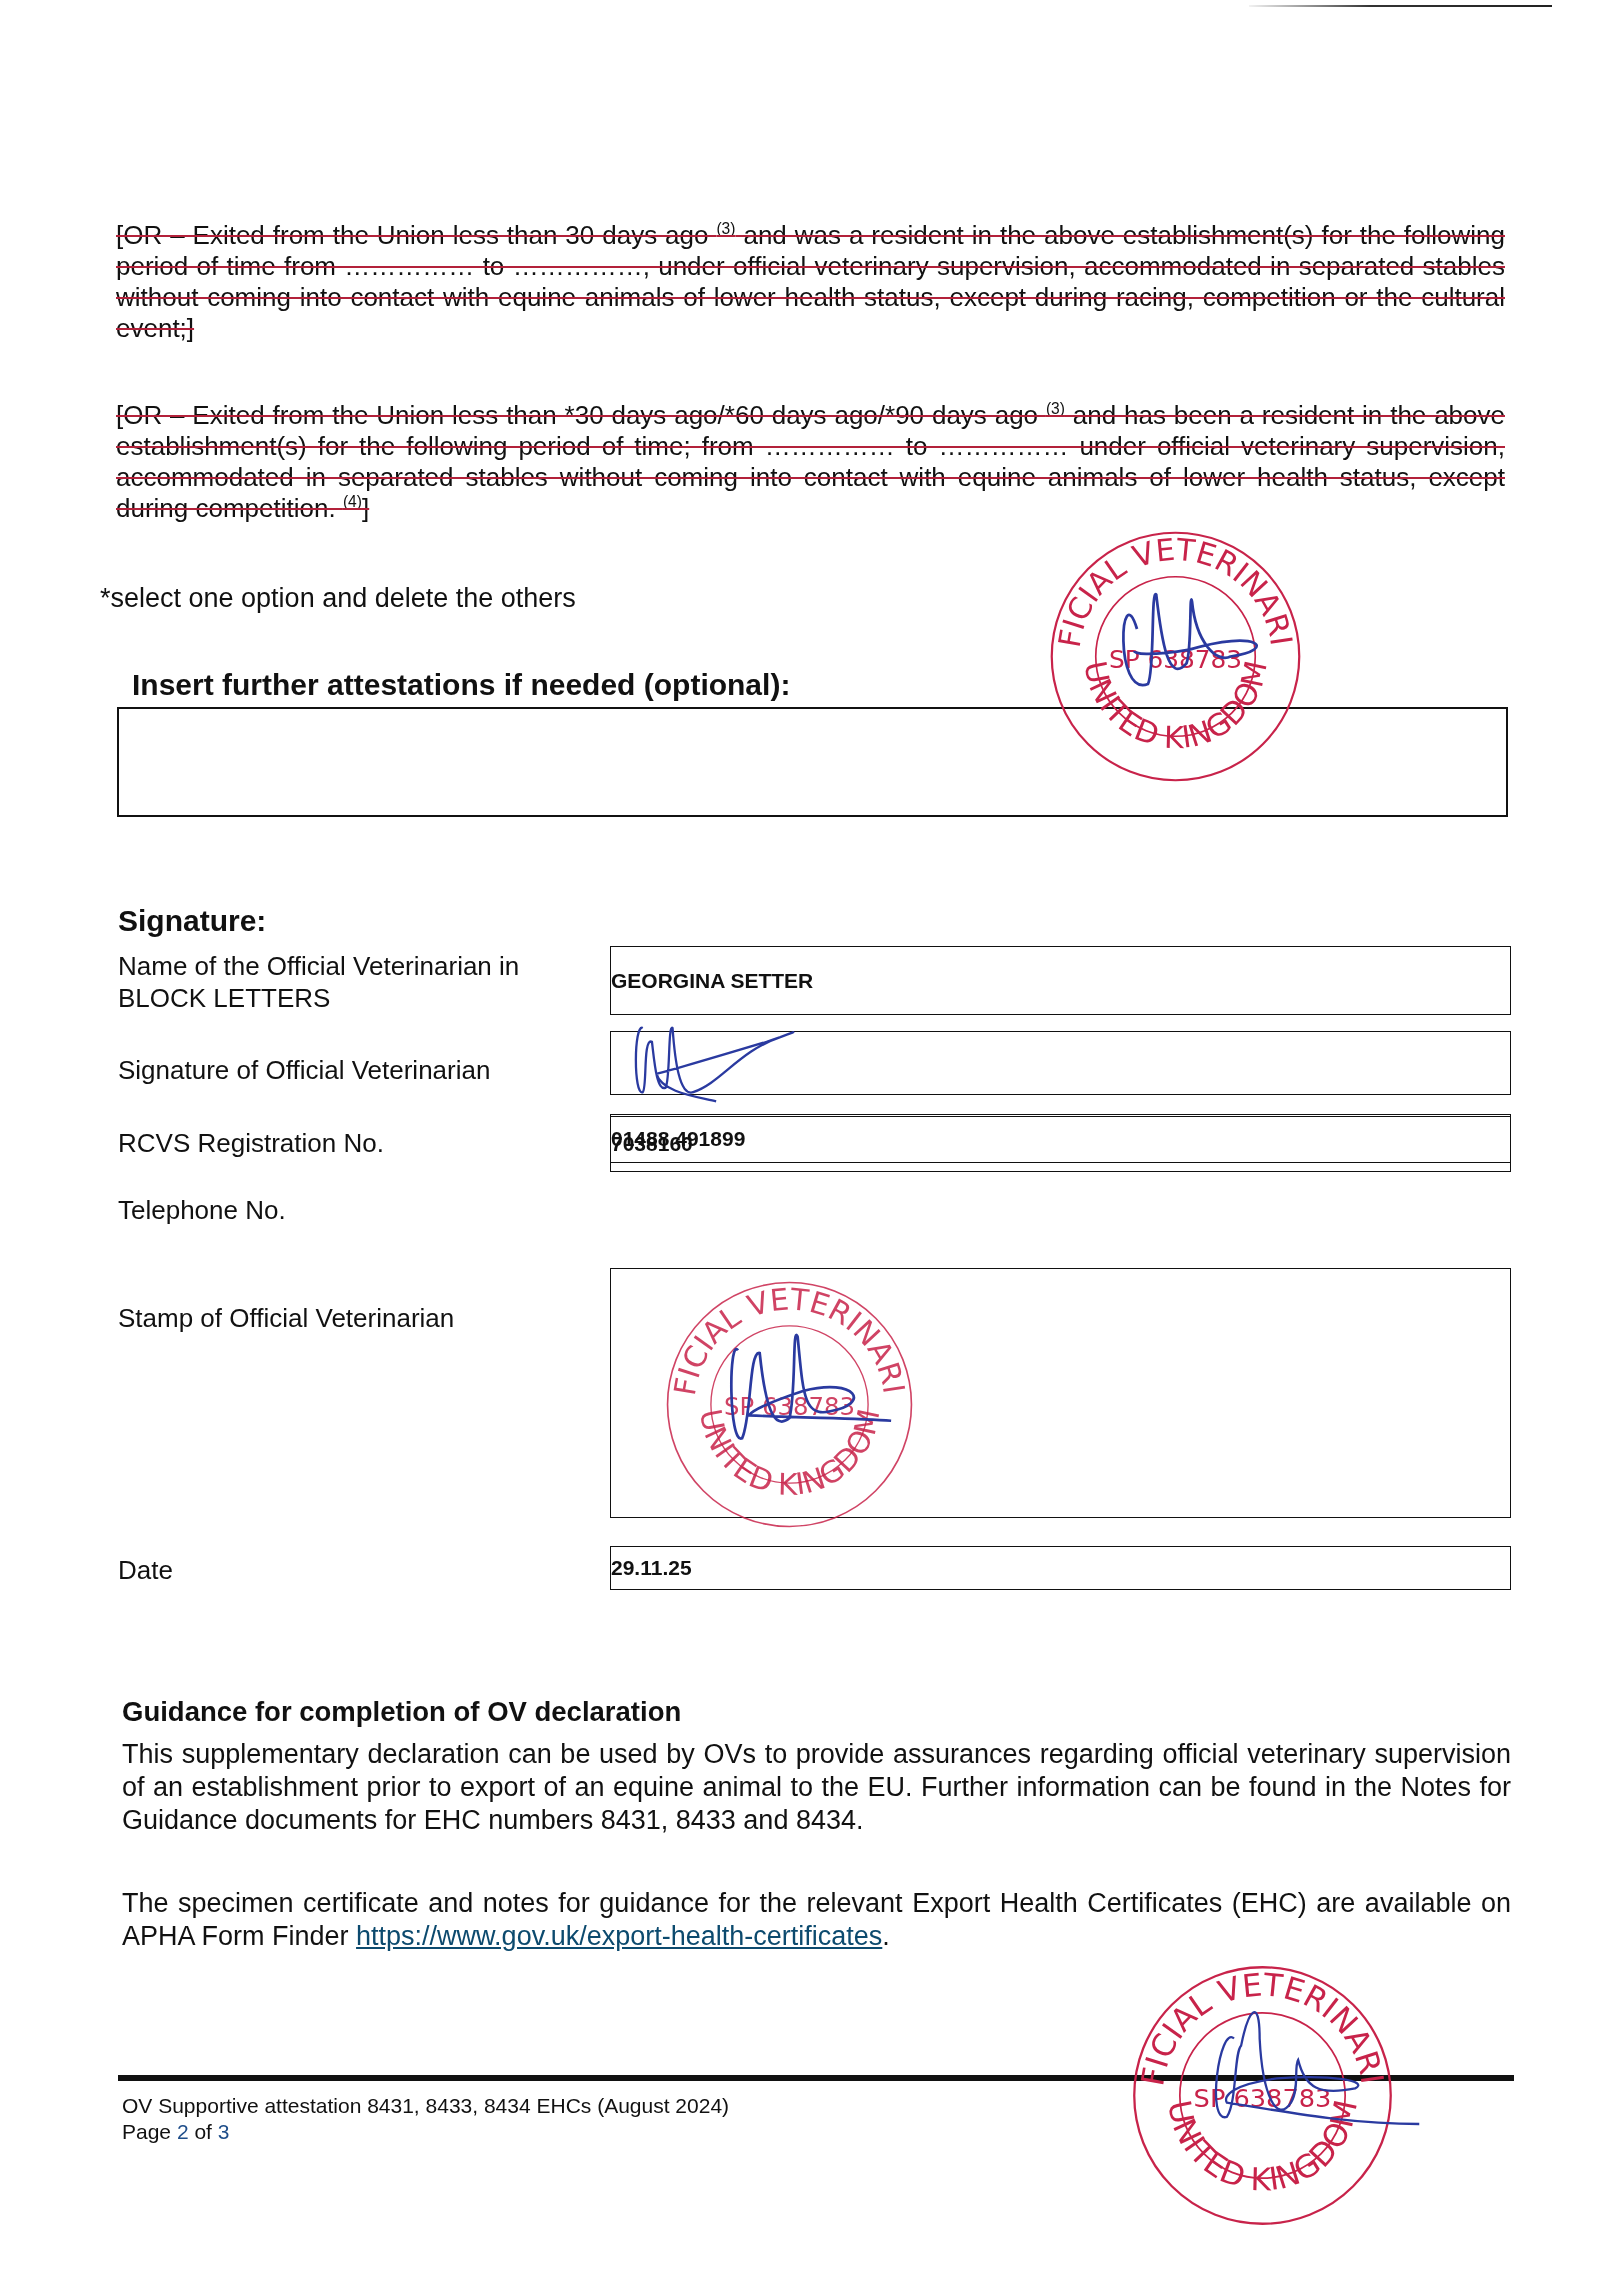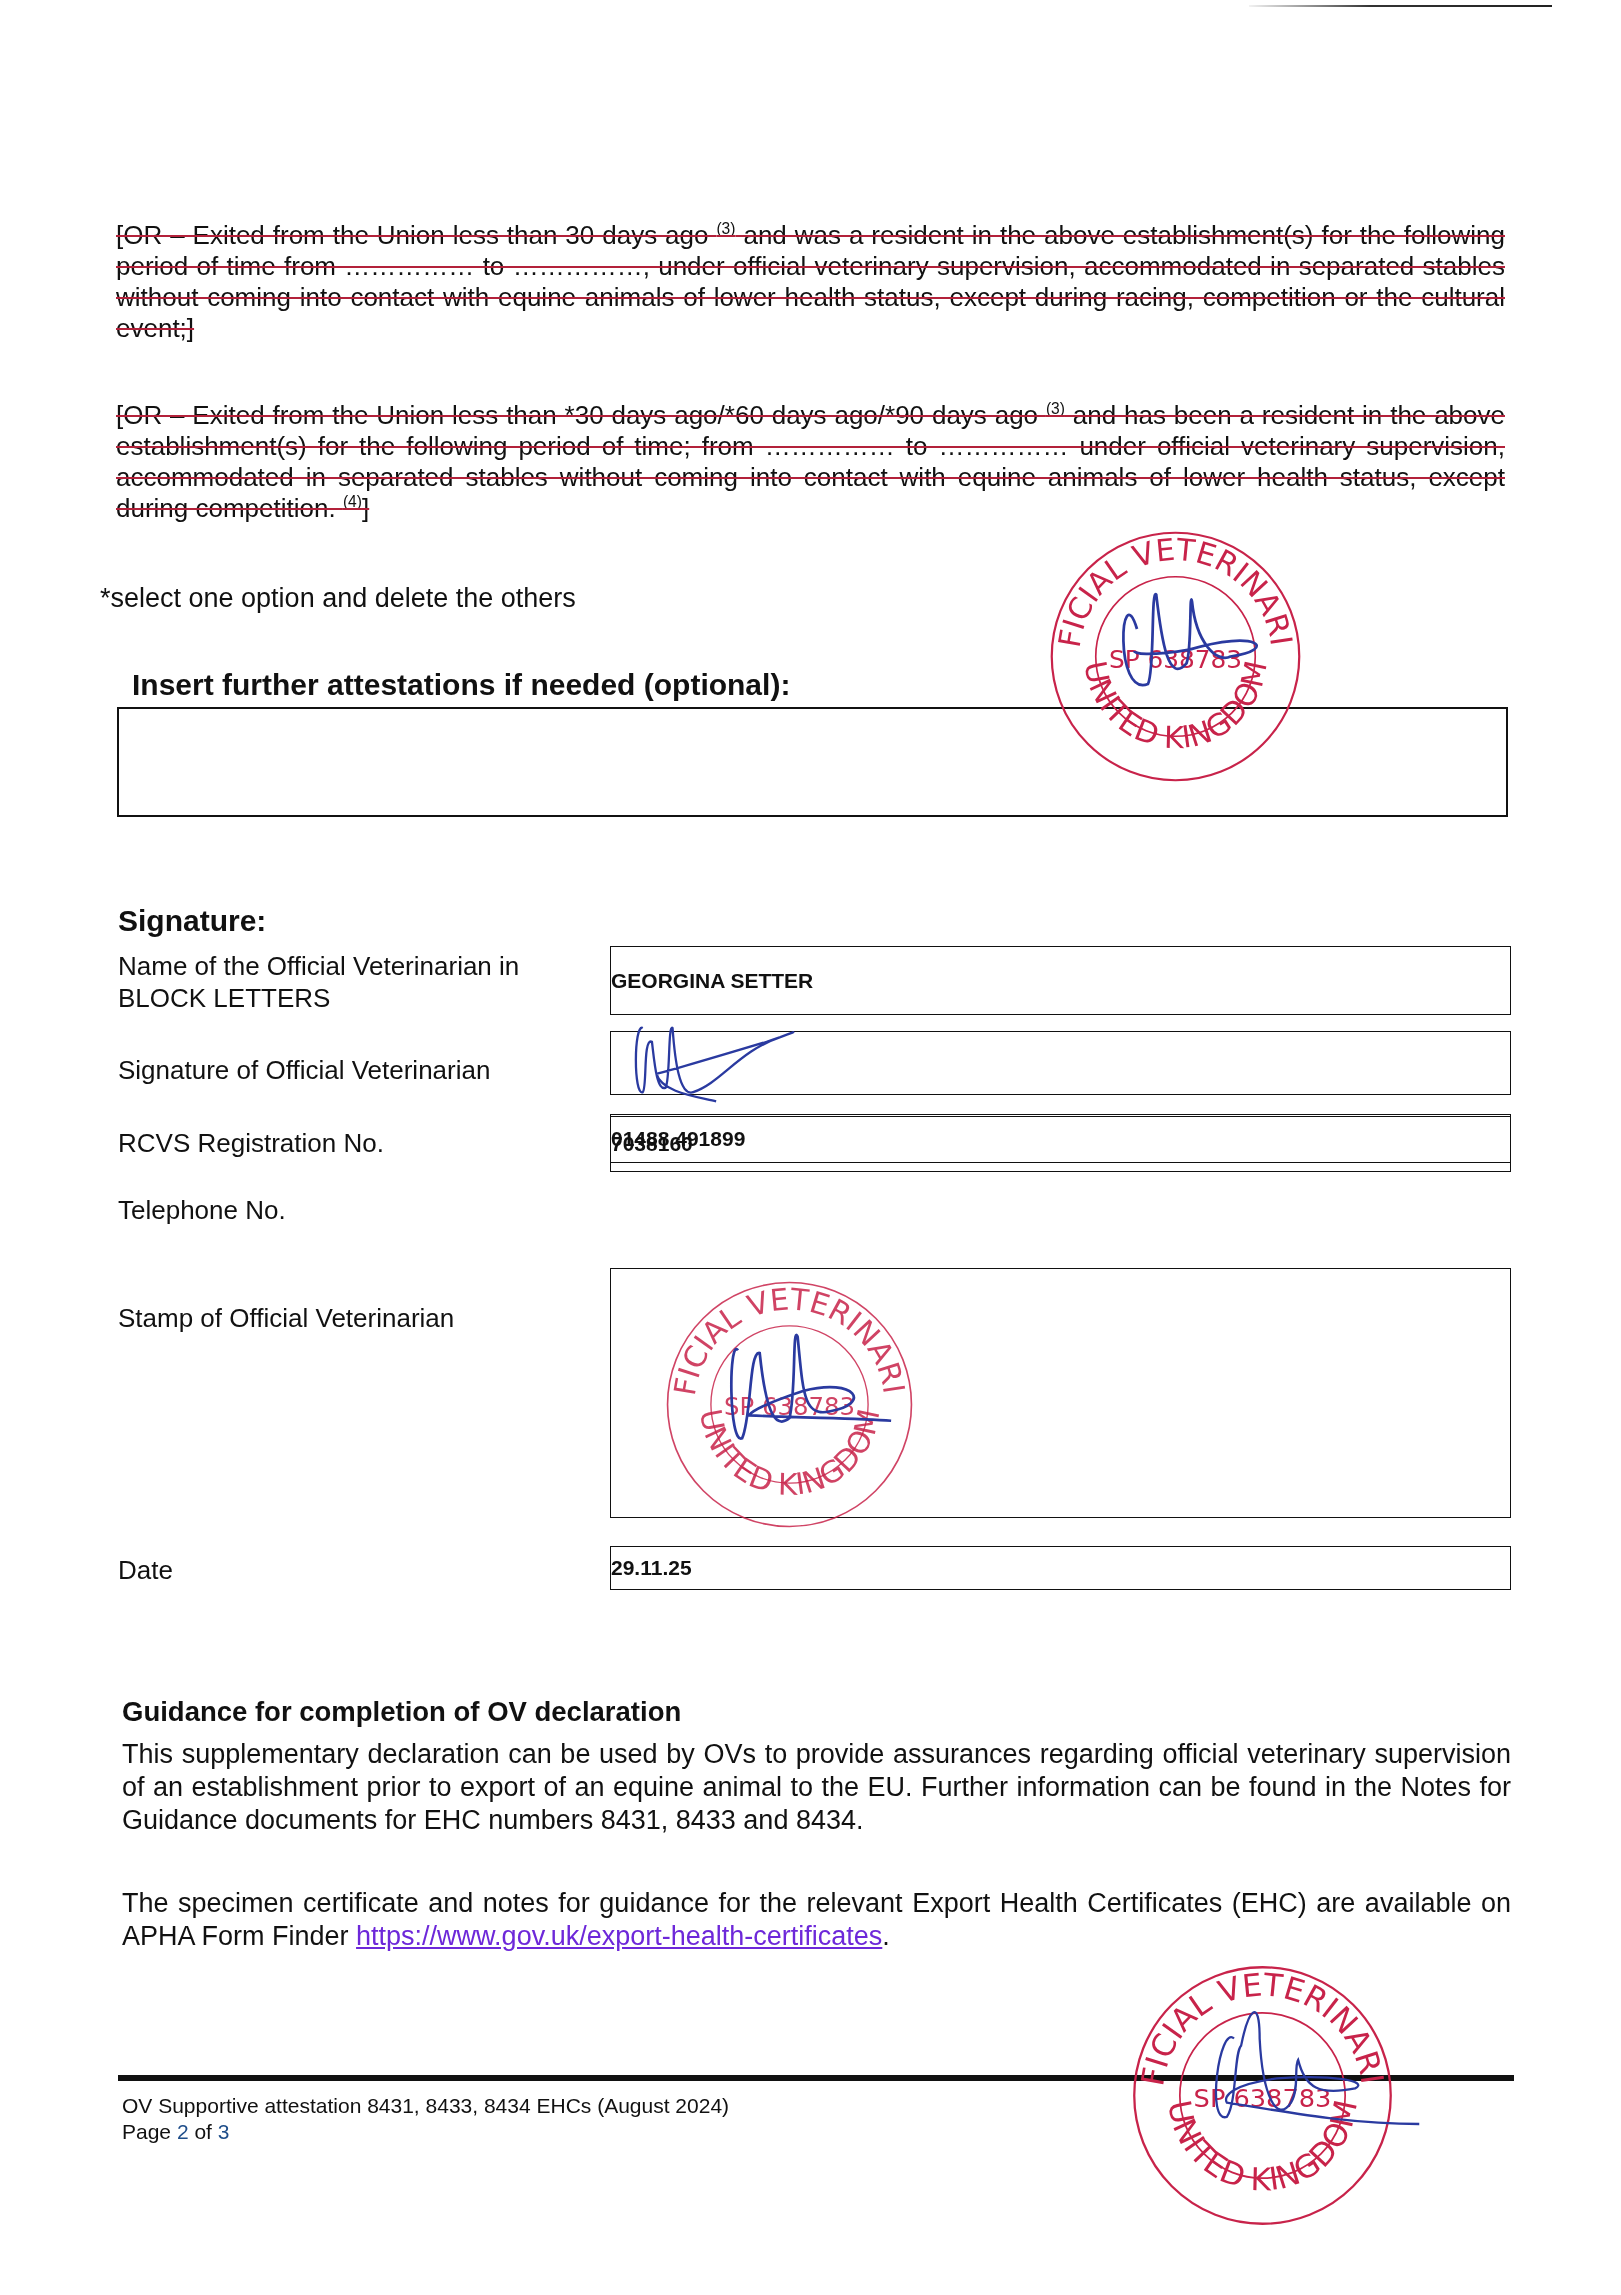--- a/index.html
+++ b/index.html
@@ -41,21 +41,21 @@
     border: 1.8px solid #111; box-sizing: border-box;
     font-size: 21px; font-weight: bold; 
     display: flex; align-items: center;
   }
   .guidance-heading {
     position: absolute; left: 122px; top: 1696px; font-size: 27.5px; font-weight: bold;
   }
   .guidance-para {
     position: absolute; left: 122px; width: 1389px; font-size: 27px; line-height: 33px; text-align: justify;
   }
-  .guidance-para a { color: #6d28d9; text-decoration: underline; }
+  .guidance-para a { color: #0c4a6e; text-decoration: underline; }
   .footer-rule {
     position: absolute; left: 118px; top: 2075px; width: 1396px; height: 5.5px; background: #111;
   }
   .footer-text {
     position: absolute; left: 122px; font-size: 21px; line-height: 26px;
   }
   .blue-num { color: #1f4e8a; }
   .stamp { position: absolute; pointer-events: none; }
   .stamp svg { width: 100%; height: 100%; overflow: visible; }
 </style>

